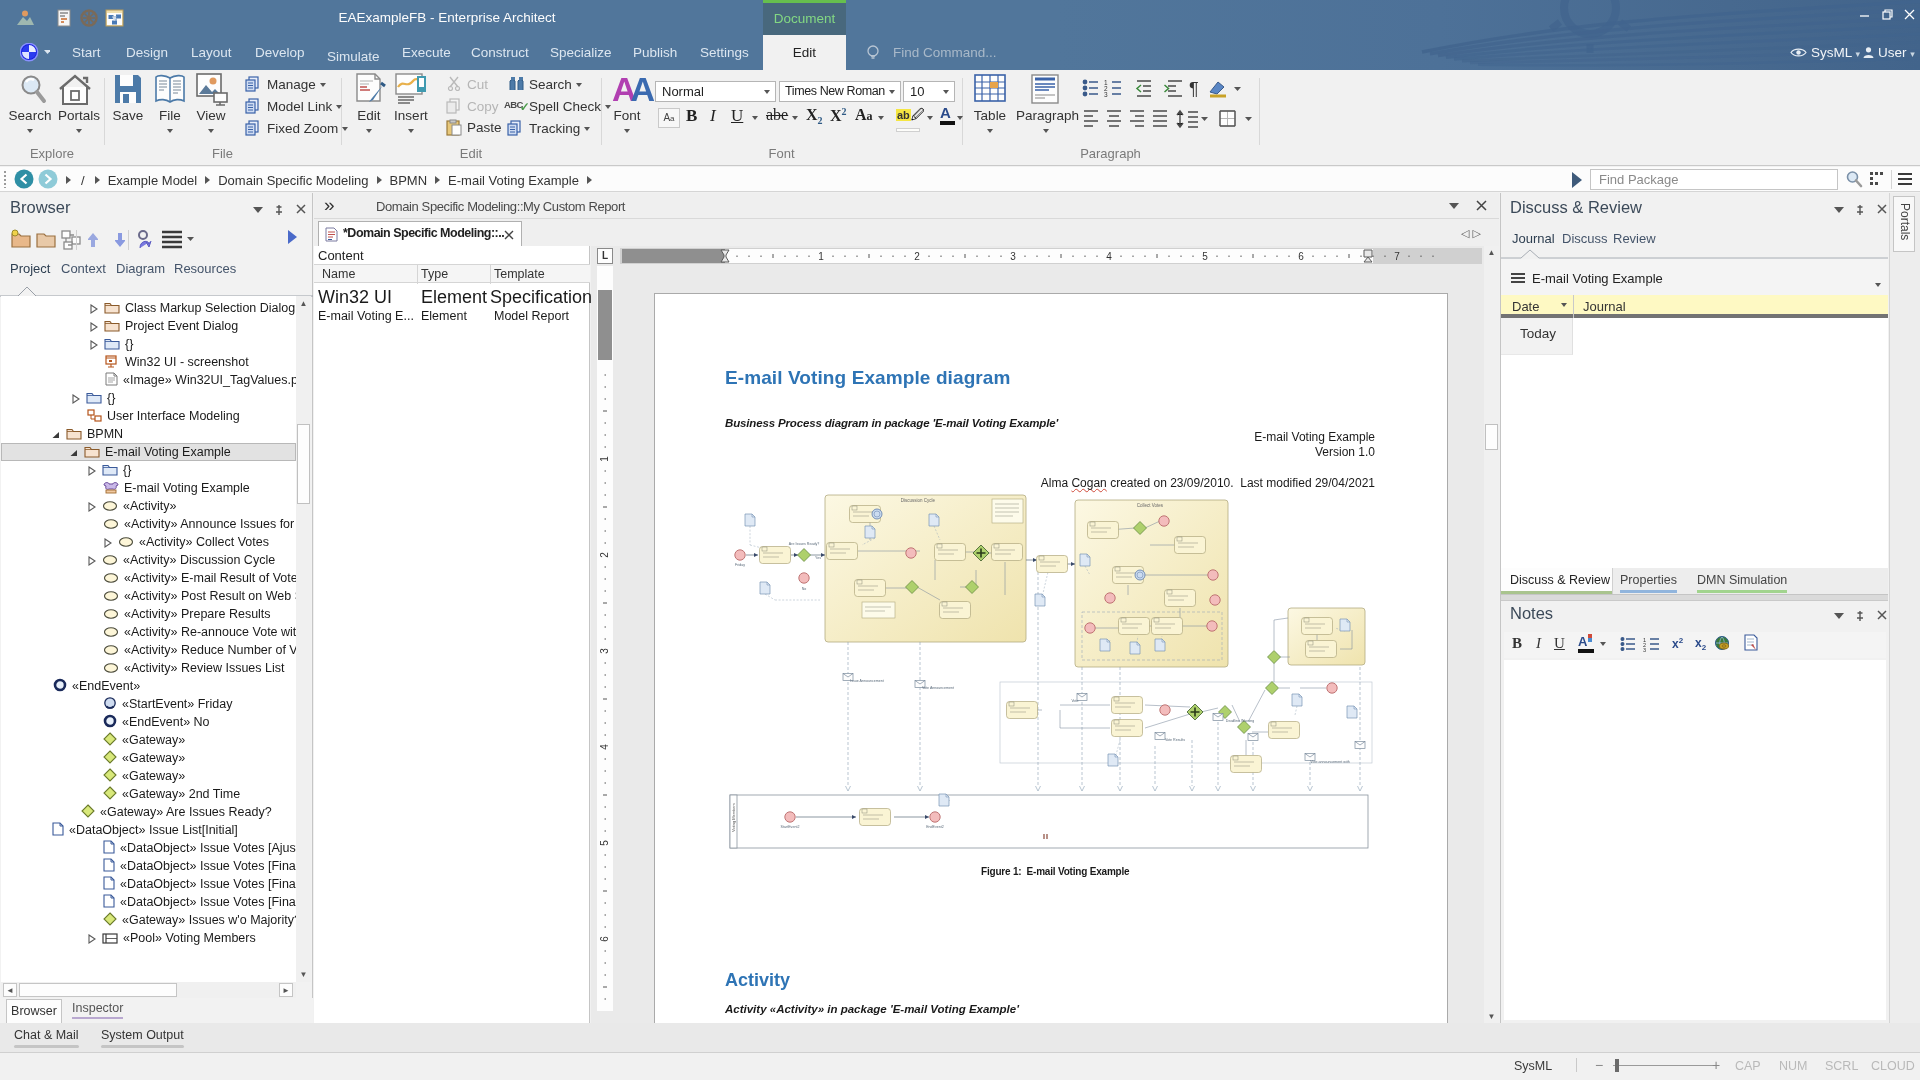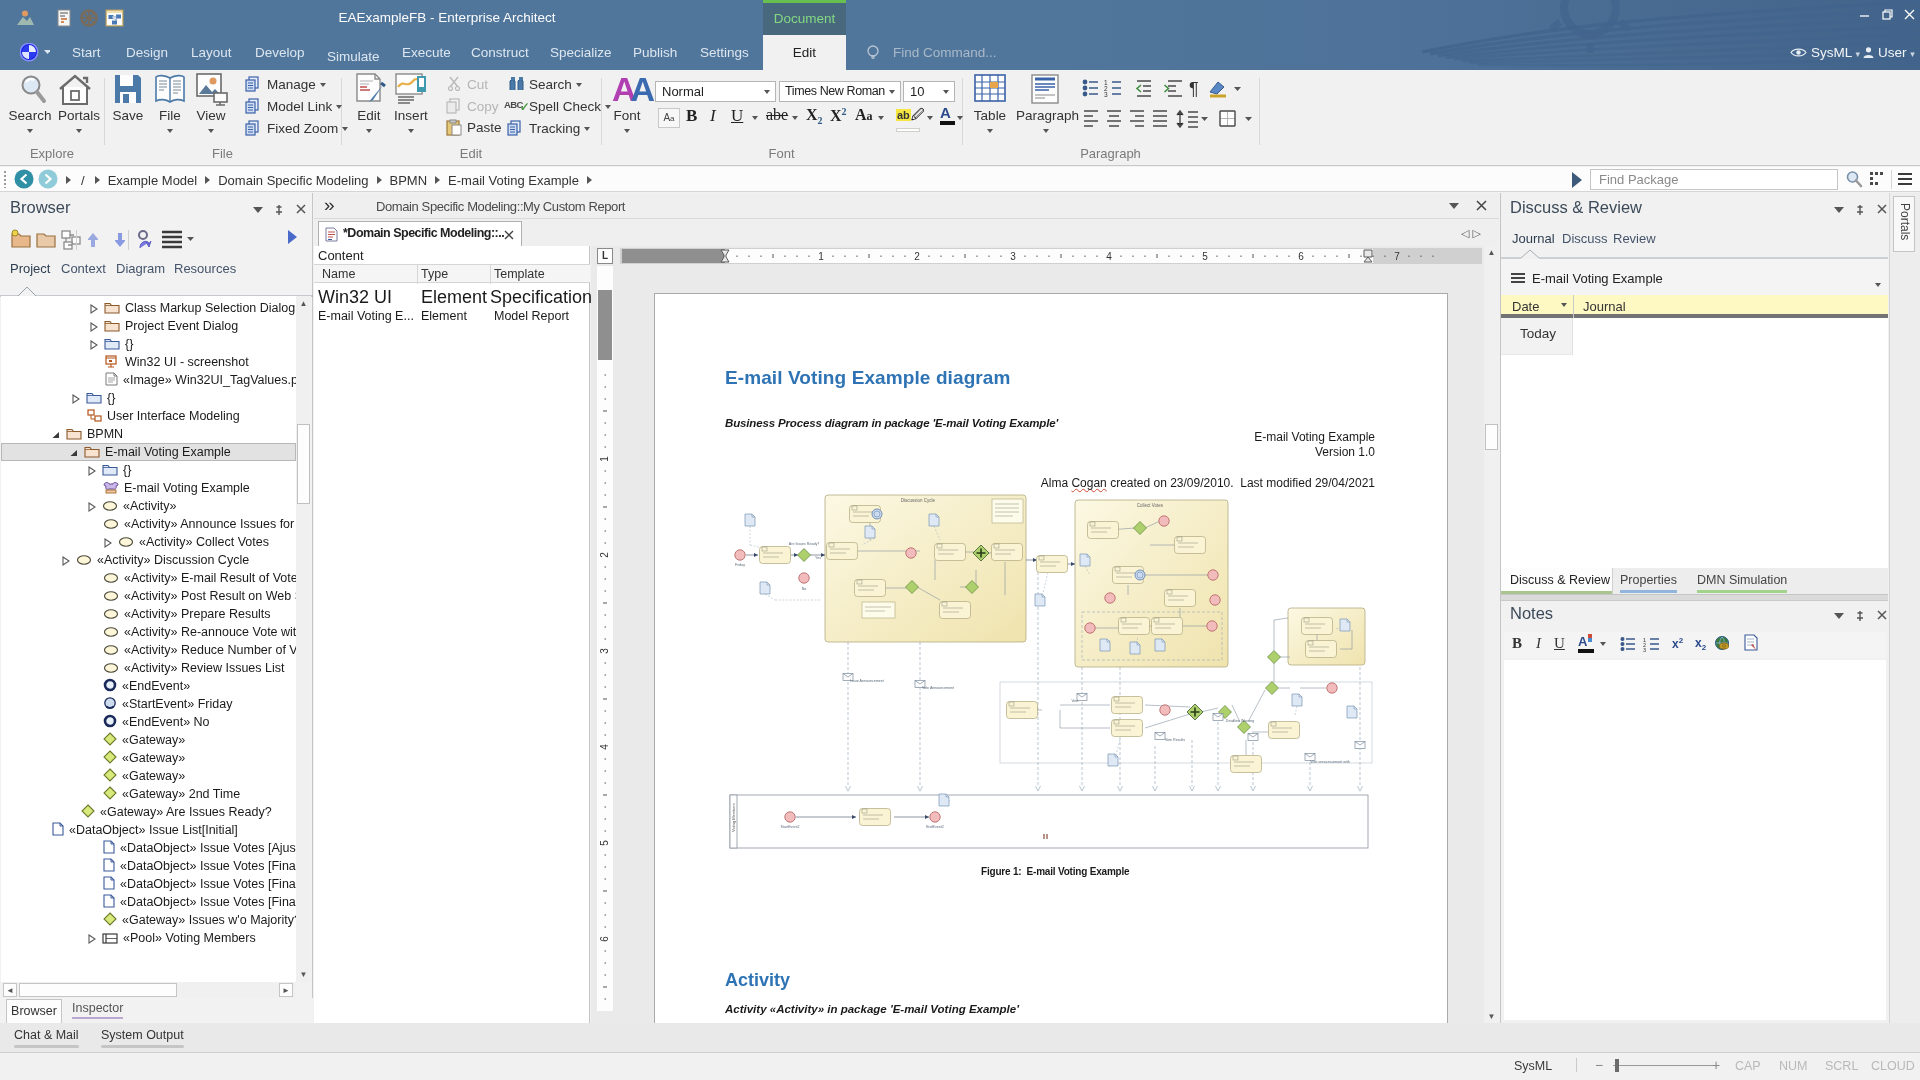--- a/index.html
+++ b/index.html
@@ -451,21 +451,21 @@
           <ellipse cx="8" cy="6" rx="6.5" ry="4.2" fill="#fdf6d8" stroke="#4a4a3a" stroke-width="1.1"></ellipse>
         </svg>«Activity»</div>
 <div class="tr" style="padding-left:102px"><svg width="16" height="12" viewBox="0 0 16 12">
           <ellipse cx="8" cy="6" rx="6.5" ry="4.2" fill="#fdf6d8" stroke="#4a4a3a" stroke-width="1.1"></ellipse>
         </svg>«Activity» Announce Issues for V</div>
 <div class="tr" style="padding-left:102px"><svg class="exa" width="10" height="10" viewBox="0 0 10 10">
           <path d="M2 1 L8 5 L2 9 Z" fill="#fff" stroke="#5a5a5a" stroke-width="1.1"></path>
         </svg><svg width="16" height="12" viewBox="0 0 16 12">
           <ellipse cx="8" cy="6" rx="6.5" ry="4.2" fill="#fdf6d8" stroke="#4a4a3a" stroke-width="1.1"></ellipse>
         </svg>«Activity» Collect Votes</div>
-<div class="tr" style="padding-left:60px"><svg class="exa" width="10" height="10" viewBox="0 0 10 10">
+<div class="tr" style="padding-left:86px"><svg class="exa" width="10" height="10" viewBox="0 0 10 10">
           <path d="M2 1 L8 5 L2 9 Z" fill="#fff" stroke="#5a5a5a" stroke-width="1.1"></path>
         </svg><svg width="16" height="12" viewBox="0 0 16 12">
           <ellipse cx="8" cy="6" rx="6.5" ry="4.2" fill="#fdf6d8" stroke="#4a4a3a" stroke-width="1.1"></ellipse>
         </svg>«Activity» Discussion Cycle</div>
 <div class="tr" style="padding-left:102px"><svg width="16" height="12" viewBox="0 0 16 12">
           <ellipse cx="8" cy="6" rx="6.5" ry="4.2" fill="#fdf6d8" stroke="#4a4a3a" stroke-width="1.1"></ellipse>
         </svg>«Activity» E-mail Result of Vote</div>
 <div class="tr" style="padding-left:102px"><svg width="16" height="12" viewBox="0 0 16 12">
           <ellipse cx="8" cy="6" rx="6.5" ry="4.2" fill="#fdf6d8" stroke="#4a4a3a" stroke-width="1.1"></ellipse>
         </svg>«Activity» Post Result on Web Si</div>
@@ -474,21 +474,21 @@
         </svg>«Activity» Prepare Results</div>
 <div class="tr" style="padding-left:102px"><svg width="16" height="12" viewBox="0 0 16 12">
           <ellipse cx="8" cy="6" rx="6.5" ry="4.2" fill="#fdf6d8" stroke="#4a4a3a" stroke-width="1.1"></ellipse>
         </svg>«Activity» Re-annouce Vote with</div>
 <div class="tr" style="padding-left:102px"><svg width="16" height="12" viewBox="0 0 16 12">
           <ellipse cx="8" cy="6" rx="6.5" ry="4.2" fill="#fdf6d8" stroke="#4a4a3a" stroke-width="1.1"></ellipse>
         </svg>«Activity» Reduce Number of Vo</div>
 <div class="tr" style="padding-left:102px"><svg width="16" height="12" viewBox="0 0 16 12">
           <ellipse cx="8" cy="6" rx="6.5" ry="4.2" fill="#fdf6d8" stroke="#4a4a3a" stroke-width="1.1"></ellipse>
         </svg>«Activity» Review Issues List</div>
-<div class="tr" style="padding-left:102px"><svg width="14" height="14" viewBox="0 0 14 14">
+<div class="tr" style="padding-left:52px"><svg width="14" height="14" viewBox="0 0 14 14">
           <circle cx="7" cy="7" r="5" fill="#e8f0fa" stroke="#1a2a5a" stroke-width="2.6"></circle>
         </svg>«EndEvent»</div>
 <div class="tr" style="padding-left:102px"><svg width="14" height="14" viewBox="0 0 14 14">
           <circle cx="7" cy="7" r="5.2" fill="#cfdcf0" stroke="#1a2a5a" stroke-width="1.3"></circle>
           <path d="M3.5 10.5 A5.2 5.2 0 0 0 10.5 10.5" fill="none" stroke="#1a2a5a" stroke-width="2"></path>
         </svg>«StartEvent» Friday</div>
 <div class="tr" style="padding-left:102px"><svg width="14" height="14" viewBox="0 0 14 14">
           <circle cx="7" cy="7" r="5" fill="#e8f0fa" stroke="#1a2a5a" stroke-width="2.6"></circle>
         </svg>«EndEvent» No</div>
 <div class="tr" style="padding-left:102px"><svg width="14" height="14" viewBox="0 0 14 14">

